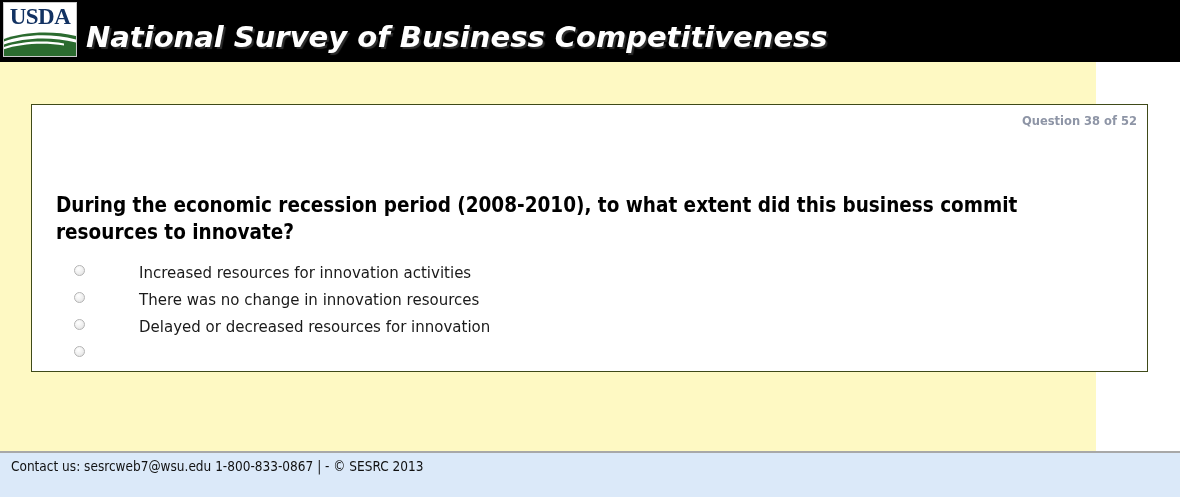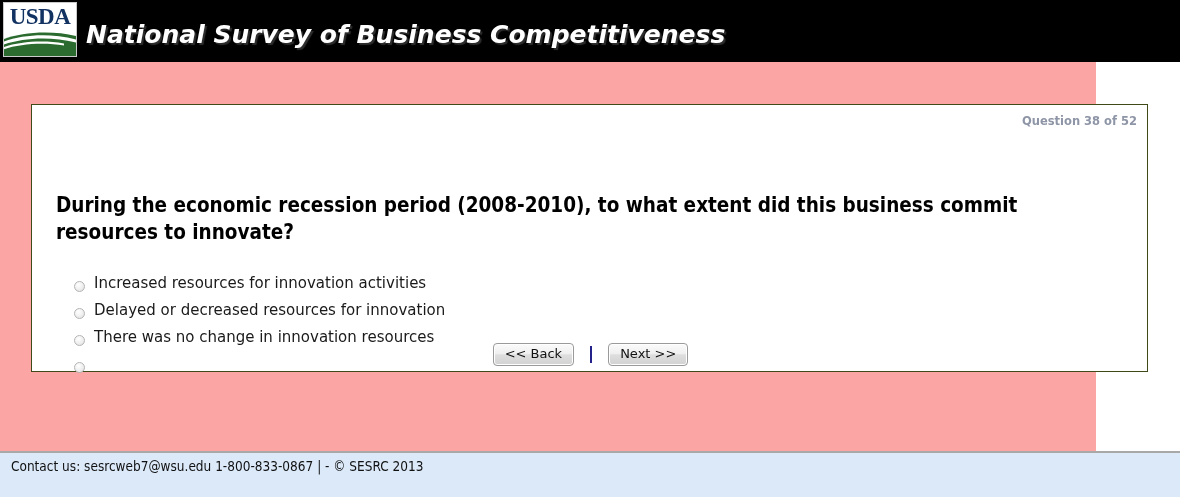--- a/index.html
+++ b/index.html
@@ -63,33 +63,33 @@
     color: #f2f2f2;
     white-space: nowrap;
   }
   .header-title {
     position: absolute;
     left: 86px;
     top: 20px;
     font-family: "DejaVu Sans", sans-serif;
     font-style: italic;
     font-weight: bold;
-    font-size: 25px;
+    font-size: 29px;
     color: #ffffff;
     white-space: nowrap;
     text-shadow: 2px 2px 1px rgba(60,60,60,0.75);
     letter-spacing: 0px;
   }
 
   
   .page-body {
     position: relative;
     width: 1096px;
     height: 389px;
-    background: #fca5a5;
+    background: #fef9c3;
     box-sizing: border-box;
   }
 
   .panel {
     position: absolute;
     left: 31px;
     top: 42px;
     width: 1117px;
     height: 268px;
     background: #ffffff;
@@ -121,23 +121,24 @@
   }
 
   .options {
     position: absolute;
     left: 42px;
     top: 160px;
     width: 900px;
   }
   .option-row {
     display: flex;
-    align-items: flex-end;
+    align-items: flex-start;
     height: 27px;
     white-space: nowrap;
+    gap: 45px;
   }
   .radio {
     width: 11px;
     height: 11px;
     border-radius: 50%;
     border: 1px solid #b4b4b4;
     background: radial-gradient(circle at 38% 32%, #ffffff 0%, #f2f2f2 45%, #dddddd 100%);
     box-sizing: border-box;
     flex: 0 0 auto;
     margin-right: 9px;
@@ -224,38 +225,33 @@
 
     <div class="options">
 
       <label class="option-row">
         <span class="radio"></span>
         <span class="option-label">Increased resources for innovation activities</span>
       </label>
 
       <label class="option-row">
         <span class="radio"></span>
+        <span class="option-label">There was no change in innovation resources</span>
+      </label>
+
+      <label class="option-row">
+        <span class="radio"></span>
         <span class="option-label">Delayed or decreased resources for innovation</span>
       </label>
 
       <label class="option-row">
         <span class="radio"></span>
-        <span class="option-label">There was no change in innovation resources</span>
-      </label>
-
-      <label class="option-row">
-        <span class="radio"></span>
       </label>
 
     </div>
 
-    <div class="nav-row">
-      <button class="nav-btn" type="button">&lt;&lt; Back</button>
-      <span class="nav-sep"></span>
-      <button class="nav-btn" type="button">Next &gt;&gt;</button>
-    </div>
 
   </div>
 </div>
 
 <div class="footer">
   <div class="footer-line l1">Contact us: sesrcweb7@wsu.edu 1-800-833-0867 | - © SESRC 2013</div>
 </div>
 
 </body></html>

